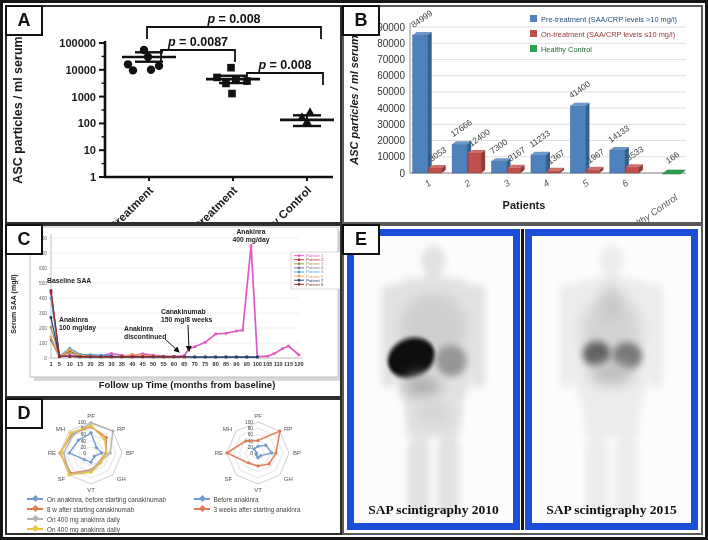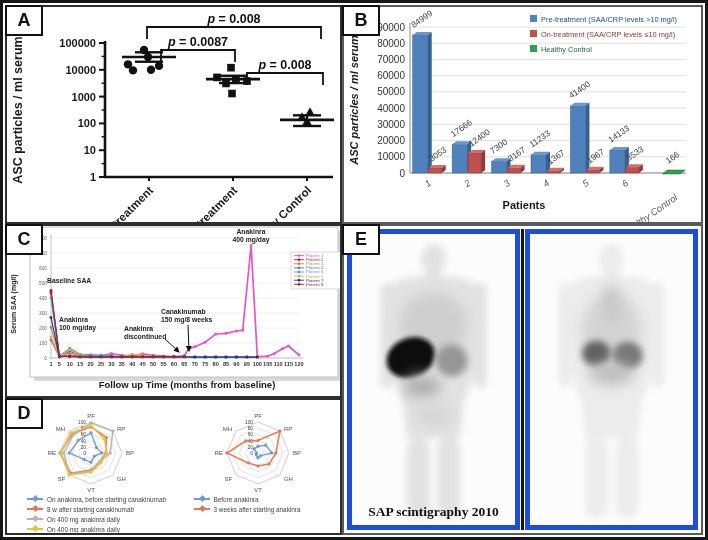--- a/index.html
+++ b/index.html
@@ -17,21 +17,21 @@
   
   #pD .cols{display:flex;padding-top:8px;}
   #pD .col{flex:1;}
   .dleg{padding-left:20px;margin-top:1px;}
   .lrow{display:flex;align-items:center;height:8px;margin-bottom:2px;}
   .swl{display:inline-block;width:16px;height:2px;position:relative;margin-right:4px;flex:0 0 16px;}
   .swl::after{content:"";position:absolute;left:6px;top:-2px;width:5px;height:5px;transform:rotate(45deg);background:inherit;}
   .ltext{font-size:6.4px;color:#444;white-space:nowrap;}
   
   #pE .scans{position:absolute;left:0;top:0;right:0;bottom:0;display:flex;padding:3px;}
-  .scan{flex:1;position:relative;background:#fcfcfc;border:5px solid #1d4ed8;overflow:hidden;}
+  .scan{flex:1;position:relative;background:#fcfcfc;border:7px solid #1d4ed8;overflow:hidden;}
   .divider{width:3px;background:#141414;margin:0 1px;flex:0 0 3px;}
   .scan svg{width:100%;height:100%;}
   .caption{position:absolute;bottom:5px;left:0;width:100%;text-align:center;
            font-family:"Liberation Serif",serif;font-weight:bold;font-size:13.5px;color:#111;}
 </style>
 </head>
 <body>
 
 <div id="fig">
 
@@ -633,17 +633,18 @@
             <path d="M142 52 Q128 46 124 52 L128 150 Q134 158 142 150 Z"></path>
             <rect x="58" y="205" width="24" height="80" rx="10"></rect>
             <rect x="90" y="205" width="24" height="80" rx="10"></rect>
           </g>
           <ellipse cx="86" cy="96" rx="32" ry="36" fill="#d4d4d4" filter="url(#bl7)"></ellipse>
           <ellipse cx="86" cy="70" rx="10" ry="20" fill="#c8c8c8" filter="url(#bl7)"></ellipse>
           <ellipse cx="70" cy="120" rx="15" ry="13" fill="#606060" filter="url(#bl4)"></ellipse>
           <ellipse cx="103" cy="122" rx="16" ry="14" fill="#787878" filter="url(#bl4)"></ellipse>
           <ellipse cx="86" cy="140" rx="24" ry="11" fill="#bcbcbc" filter="url(#bl7)"></ellipse>
         </svg>
+        <div class="caption">SAP scintigraphy 2015</div>
       </div>
     </div>
   </div>
 
 </div>
 
 </body></html>

